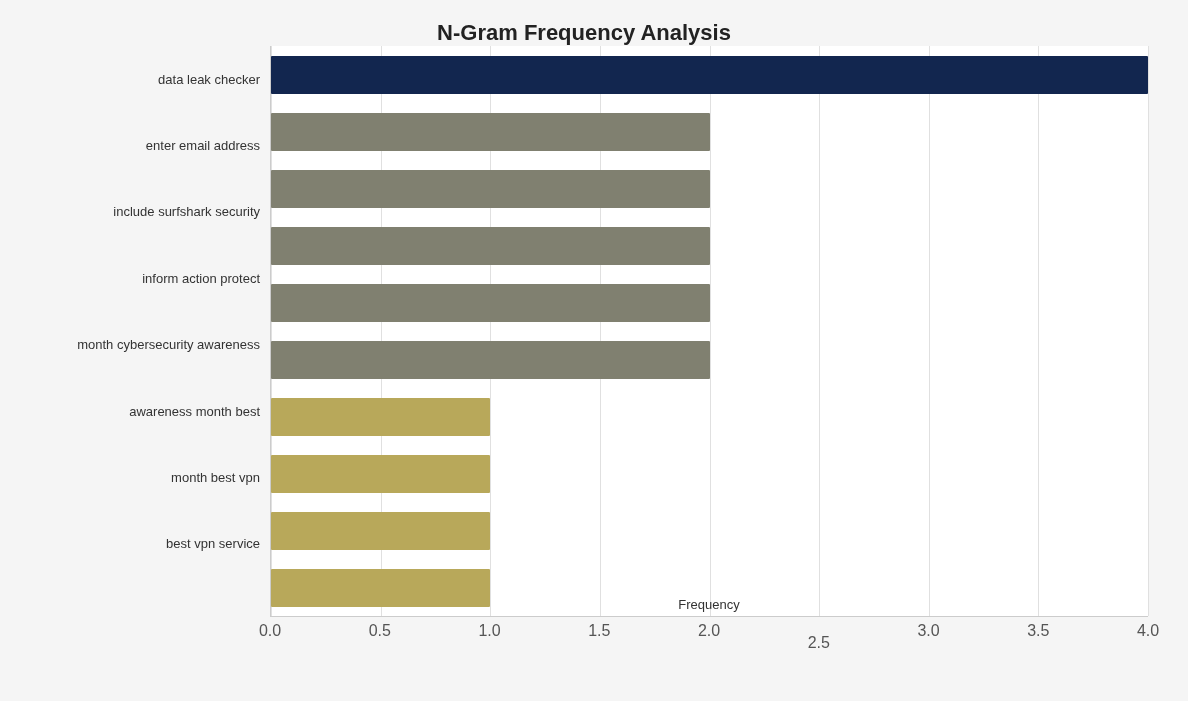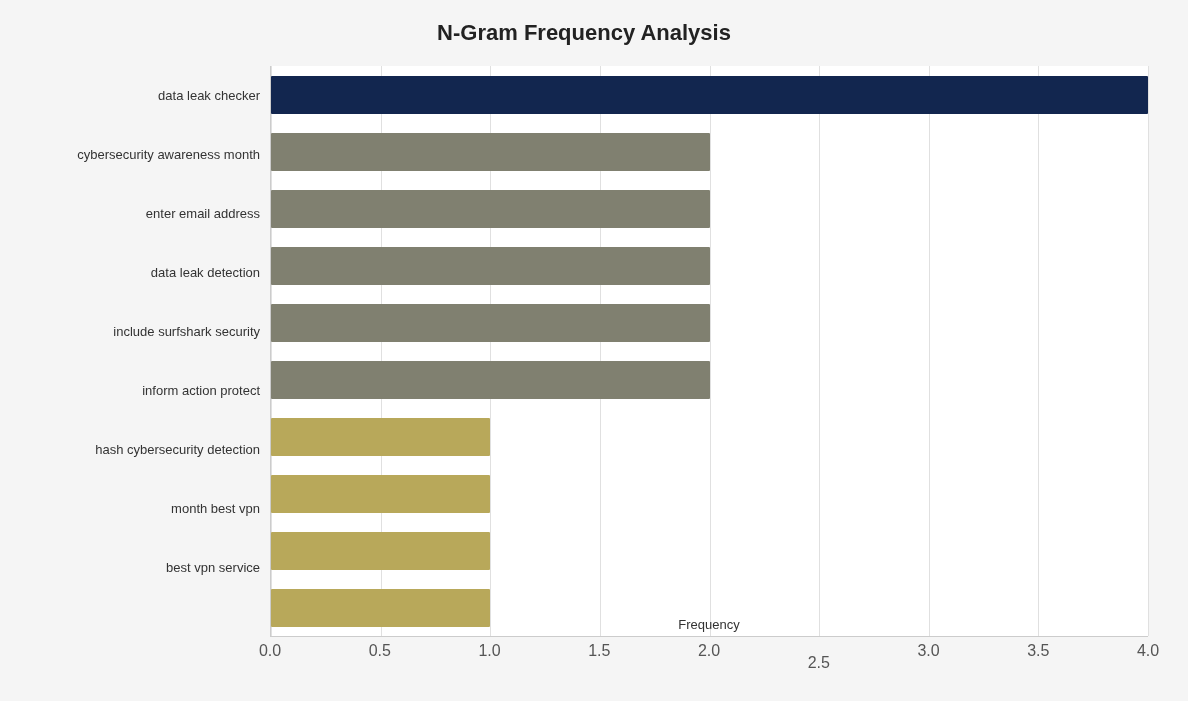--- a/index.html
+++ b/index.html
@@ -17,21 +17,20 @@
       width: 1188px;
       height: 701px;
       padding: 20px 40px 60px 20px;
       position: relative;
     }
     .chart-title {
       text-align: center;
       font-size: 22px;
       font-weight: bold;
       color: #222;
-      margin-bottom: 20px;
       padding-right: 0px;
     }
     .chart-area {
       display: flex;
       flex-direction: row;
       width: 100%;
       height: calc(100% - 60px);
       position: relative;
     }
     .y-axis-labels {
@@ -113,26 +112,25 @@
   </style>
 </head>
 <body>
 
 <div class="chart-container">
   <div class="chart-title">N-Gram Frequency Analysis</div>
   <div class="chart-area">
     <div class="y-axis-labels">
 
     <div class="y-label">data leak checker</div>
-        <div class="y-label">cybersecurity awareness month</div>
         <div class="y-label">enter email address</div>
-        <div class="y-label">data leak detection</div>
         <div class="y-label">include surfshark security</div>
         <div class="y-label">inform action protect</div>
-        <div class="y-label">hash cybersecurity detection</div>
+        <div class="y-label">month cybersecurity awareness</div>
+        <div class="y-label">awareness month best</div>
         <div class="y-label">month best vpn</div>
         <div class="y-label">best vpn service</div>
       </div>
     <div class="plot-area">
       <div class="bars-container">
 
       <div class="grid-line" style="left: 0%;"></div>
           <div class="grid-line" style="left: 12.5%;"></div>
           <div class="grid-line" style="left: 25%;"></div>
           <div class="grid-line" style="left: 37.5%;"></div>

